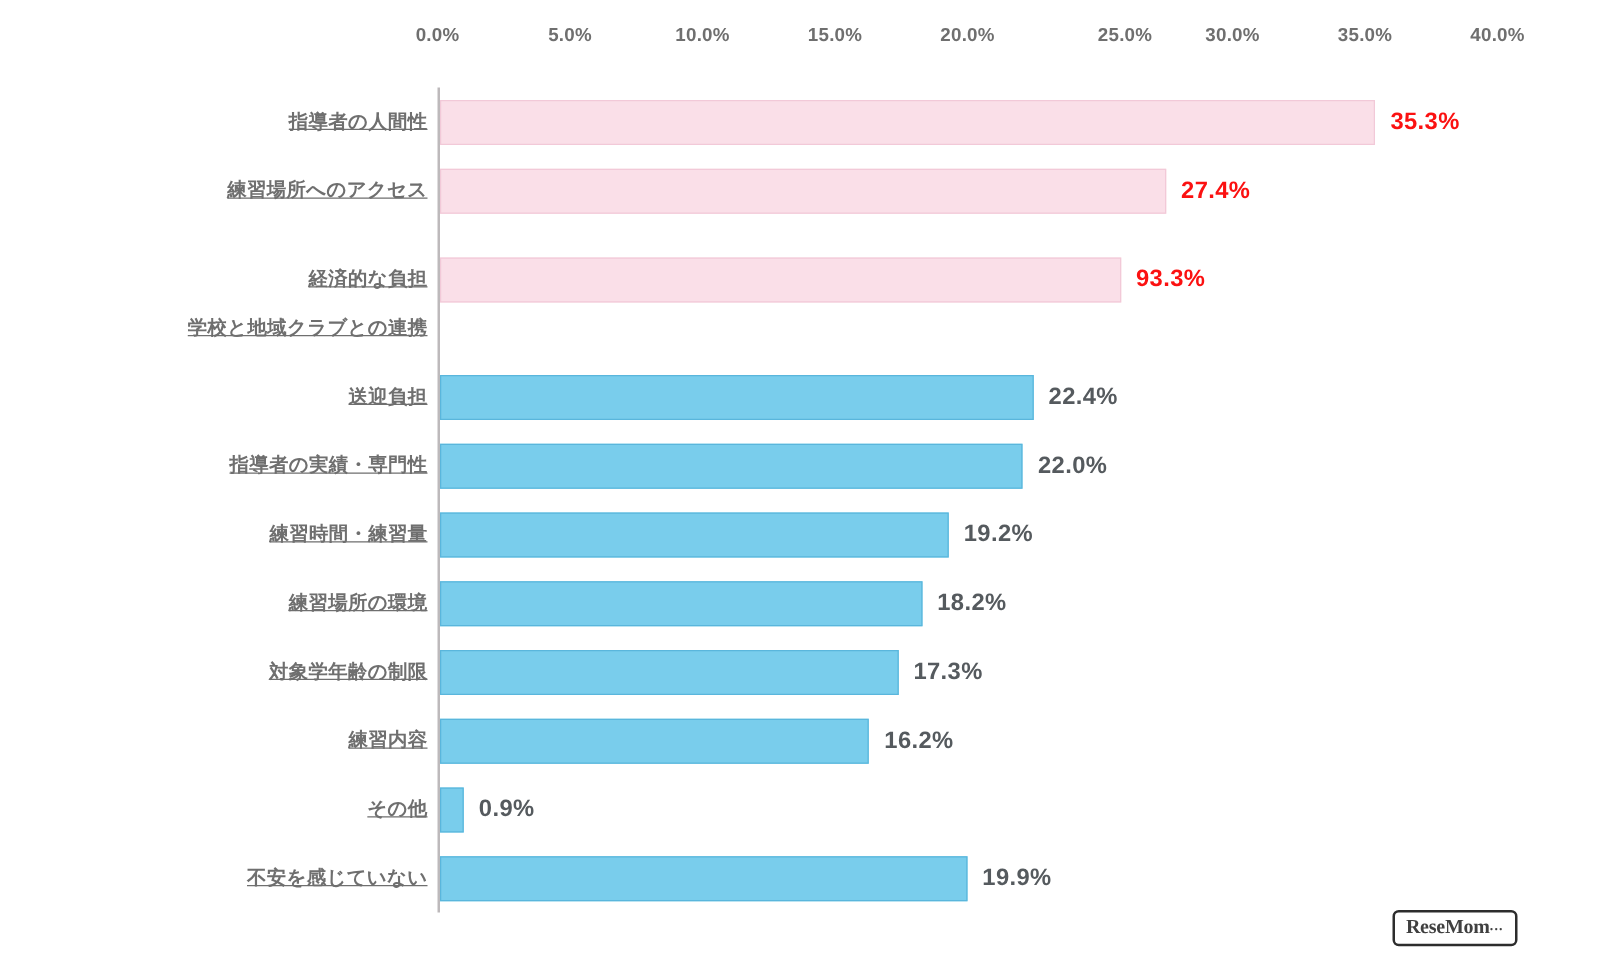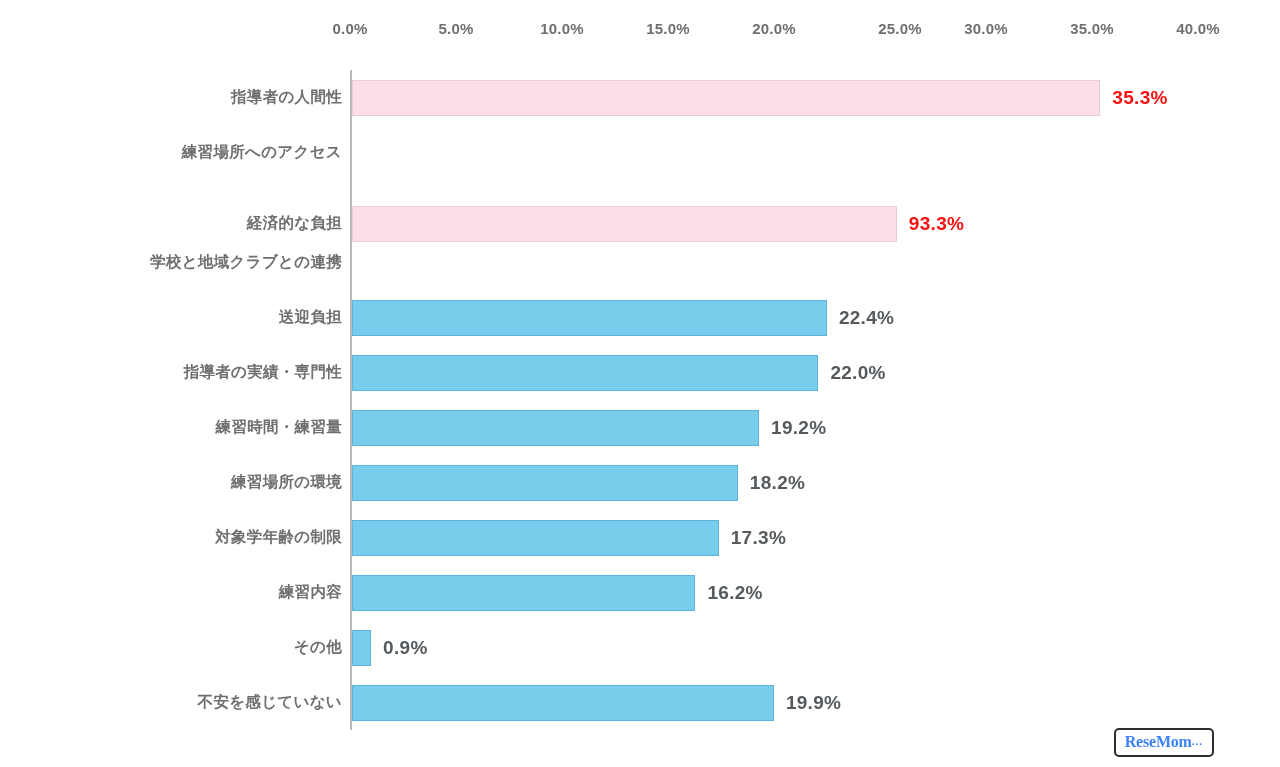--- a/index.html
+++ b/index.html
@@ -42,20 +42,21 @@
   .cat-label{
     position:absolute;
     right:938px;           
     width:330px;
     text-align:right;
     font-size:15.5px;
     font-weight:bold;
     color:#6f6f6f;
     white-space:nowrap;
     letter-spacing:0.3px;
+    text-decoration:underline;
   }
   .bar-wrap{
     position:absolute;
     left:352px;
     display:flex;
     align-items:center;
     height:55px;
   }
   .bar{
     height:36px;
@@ -82,21 +83,21 @@
   
   .watermark{
     position:absolute;
     right:14px;bottom:10px;
     border:2px solid #2d2d2d;
     border-radius:5px;
     padding:3px 9px 4px 9px;
     background:#ffffff;
     font-size:16px;
     font-weight:bold;
-    color:#3b82f6;
+    color:#404040;
     letter-spacing:-0.2px;
     font-family:"Liberation Serif","DejaVu Serif",serif;
     text-align:center;
   }
   .watermark .dot{font-size:11px;vertical-align:2px;letter-spacing:1px;}
 </style>
 </head>
 <body>
 
 <div id="chart-root">
@@ -118,20 +119,24 @@
   <div id="rows">
       <div class="row" style="top: 70px;">
         <div class="cat-label">指導者の人間性</div>
         <div class="bar-wrap">
           <div class="bar pink" style="width: 748.36px;"></div>
           <div class="val red">35.3%</div>
         </div>
       </div>
       <div class="row" style="top: 125px;">
         <div class="cat-label">練習場所へのアクセス</div>
+        <div class="bar-wrap">
+          <div class="bar pink" style="width: 580.88px;"></div>
+          <div class="val red">27.4%</div>
+        </div>
       </div>
       <div class="row" style="top: 196px;">
         <div class="cat-label">経済的な負担</div>
         <div class="bar-wrap">
           <div class="bar pink" style="width: 544.84px;"></div>
           <div class="val red">93.3%</div>
         </div>
       </div>
       <div class="row" style="top: 235px;">
         <div class="cat-label">学校と地域クラブとの連携</div>

